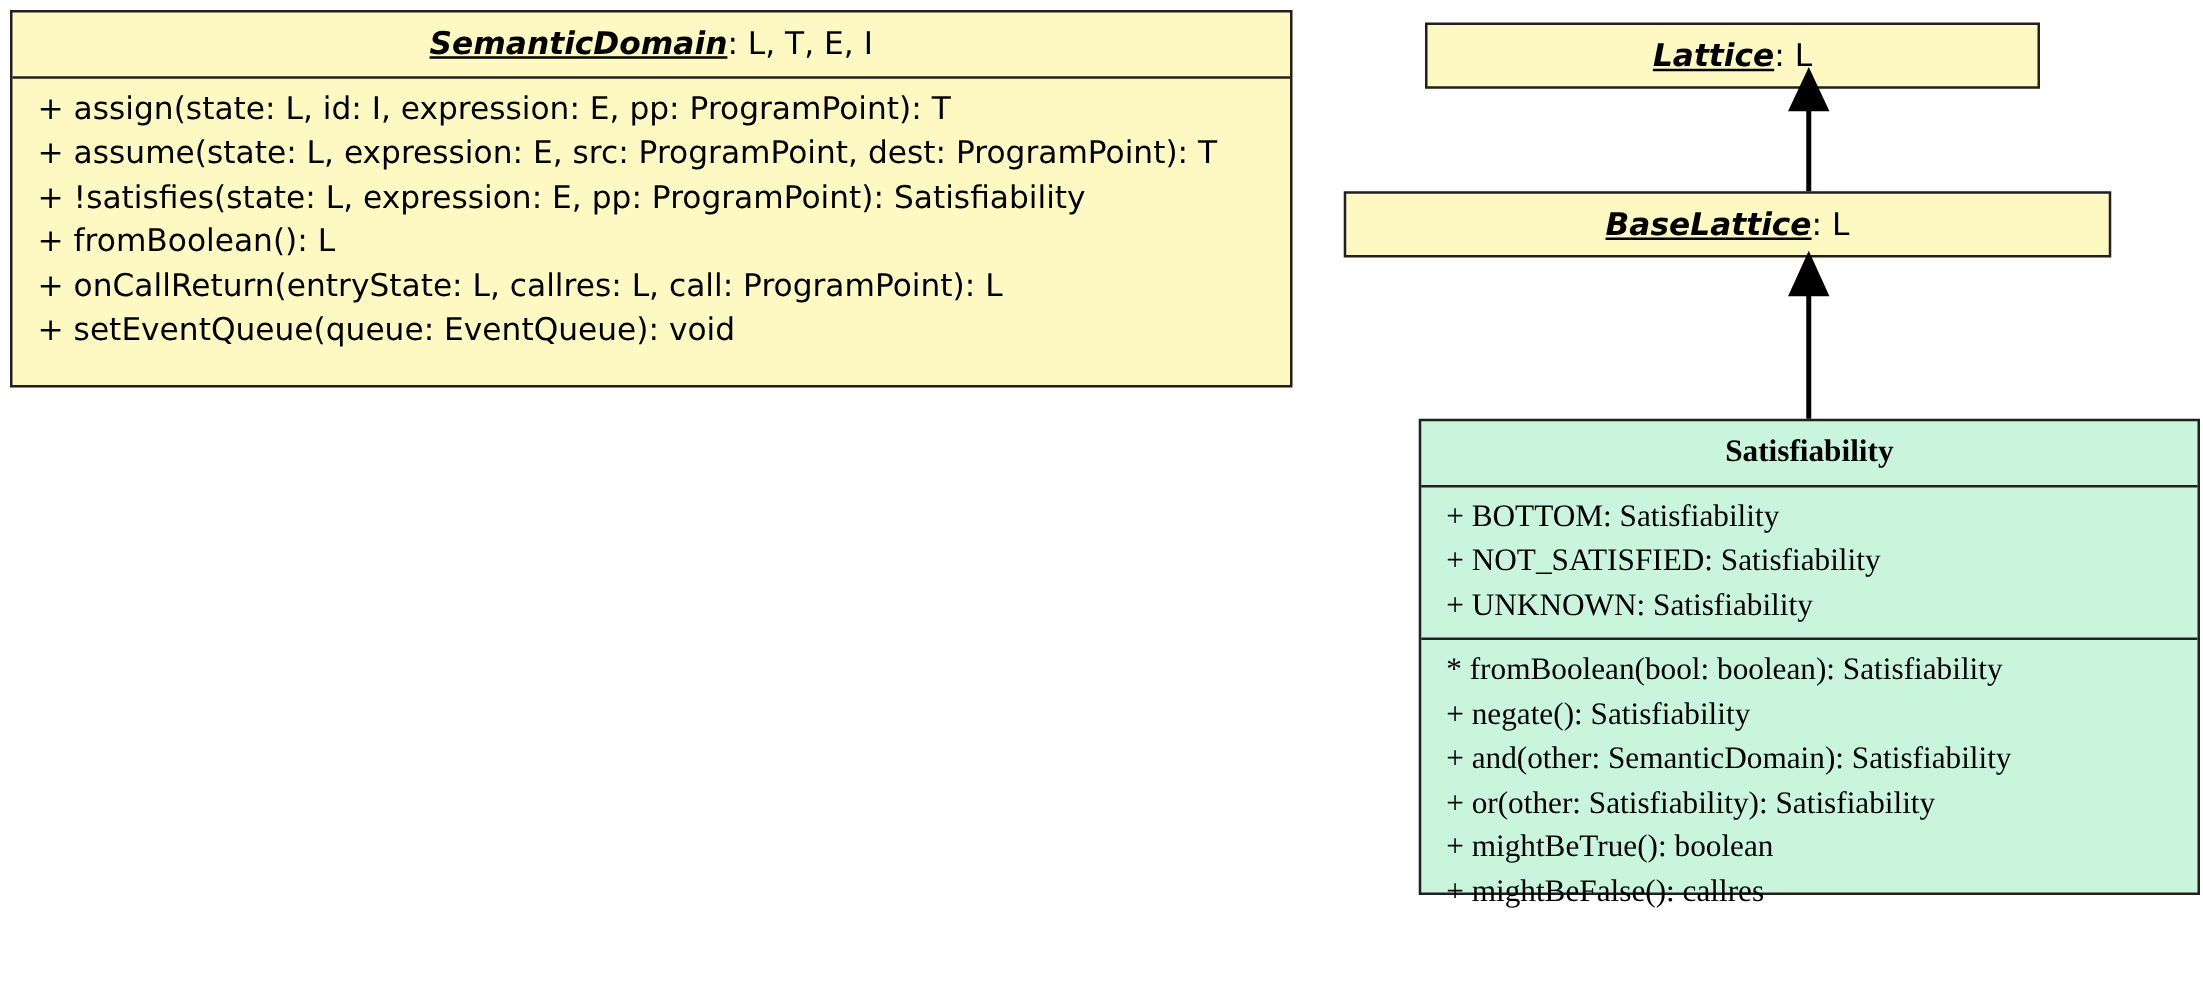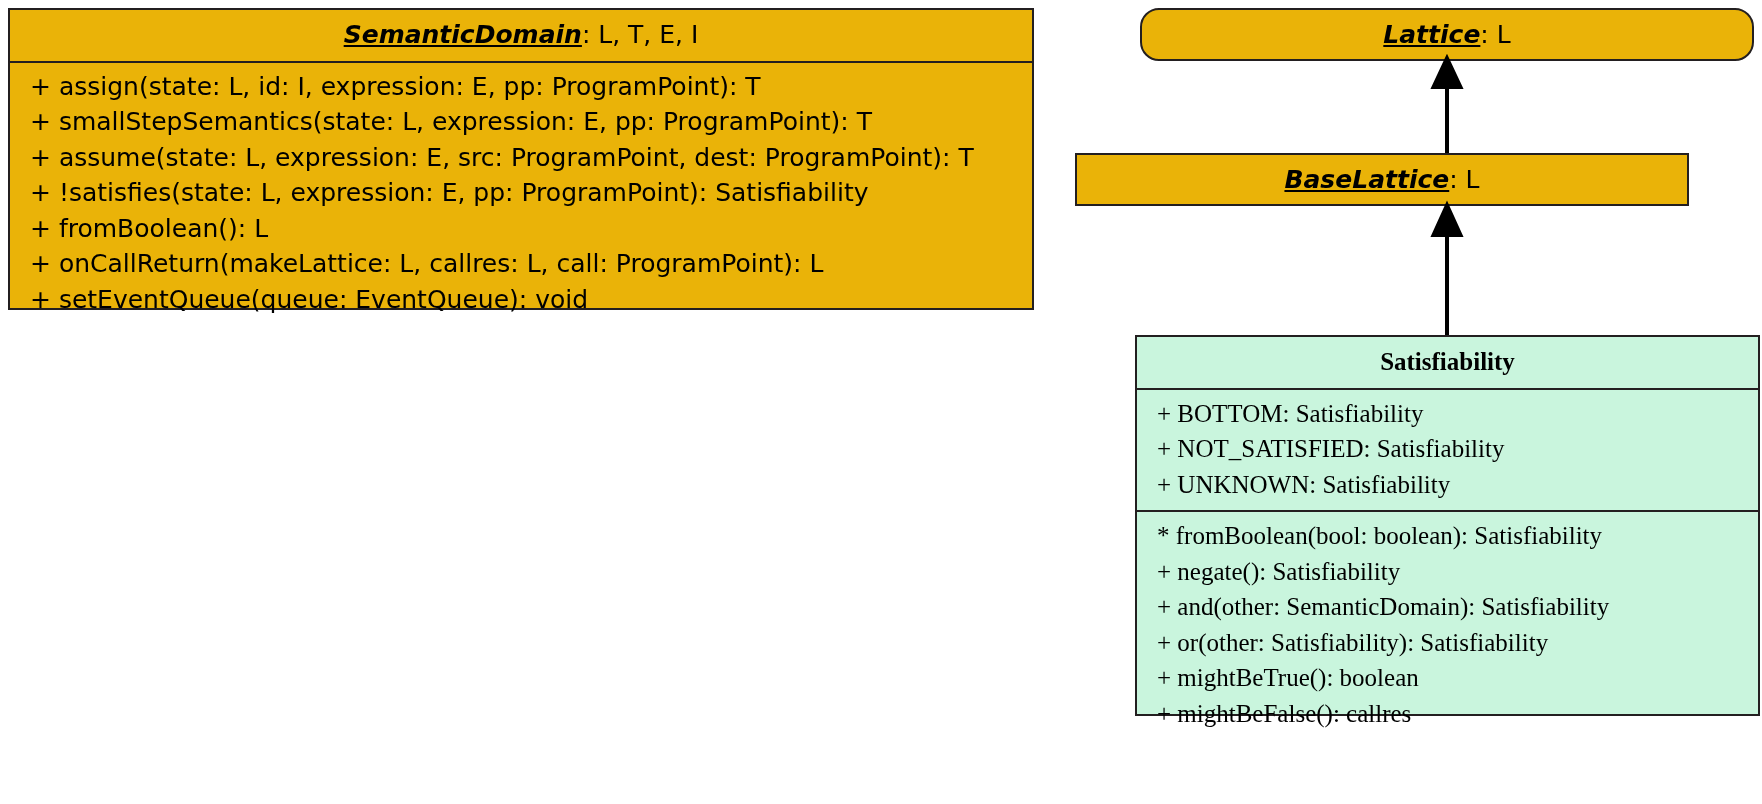--- a/index.html
+++ b/index.html
@@ -17,21 +17,21 @@
   .diagram {
     position: absolute;
     inset: 0;
   }
 
   
   .uml-class {
     position: absolute;
     box-sizing: border-box;
     border: 2px solid #231f20;
-    background: #eab308;
+    background: #fef9c3;
   }
   .uml-class.green {
     background: #c9f5dd;
     font-family: Liberation Serif, serif;
   }
   .uml-header {
     box-sizing: border-box;
     text-align: center;
     font-size: 25px;
     line-height: 1.1;
@@ -83,30 +83,29 @@
 <body>
 
 <div class="diagram">
 
   <div class="uml-class" style="left:8px; top:8px; width:1026px; height:302px;">
     <div class="uml-header">
       <span class="cls-name">SemanticDomain</span><span class="cls-params">: L, T, E, I</span>
     </div>
     <div class="uml-compartment">
       <div class="uml-row">+ assign(state: L, id: I, expression: E, pp: ProgramPoint): T</div>
-      <div class="uml-row">+ smallStepSemantics(state: L, expression: E, pp: ProgramPoint): T</div>
       <div class="uml-row">+ assume(state: L, expression: E, src: ProgramPoint, dest: ProgramPoint): T</div>
       <div class="uml-row">+ !satisfies(state: L, expression: E, pp: ProgramPoint): Satisfiability</div>
       <div class="uml-row">+ fromBoolean(): L</div>
-      <div class="uml-row">+ onCallReturn(makeLattice: L, callres: L, call: ProgramPoint): L</div>
+      <div class="uml-row">+ onCallReturn(entryState: L, callres: L, call: ProgramPoint): L</div>
       <div class="uml-row">+ setEventQueue(queue: EventQueue): void</div>
     </div>
   </div>
 
-  <div class="uml-class" style="left:1140px; top:8px; width:614px; height:53px;border-radius:19px;">
+  <div class="uml-class" style="left:1140px; top:18px; width:492px; height:53px;">
     <div class="uml-header">
       <span class="cls-name">Lattice</span><span class="cls-params">: L</span>
     </div>
   </div>
 
   <div class="uml-class" style="left:1075px; top:153px; width:614px; height:53px;">
     <div class="uml-header">
       <span class="cls-name">BaseLattice</span><span class="cls-params">: L</span>
     </div>
   </div>

